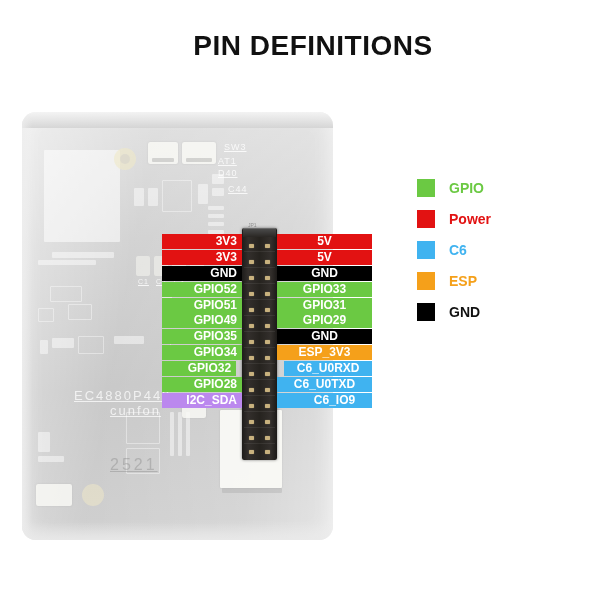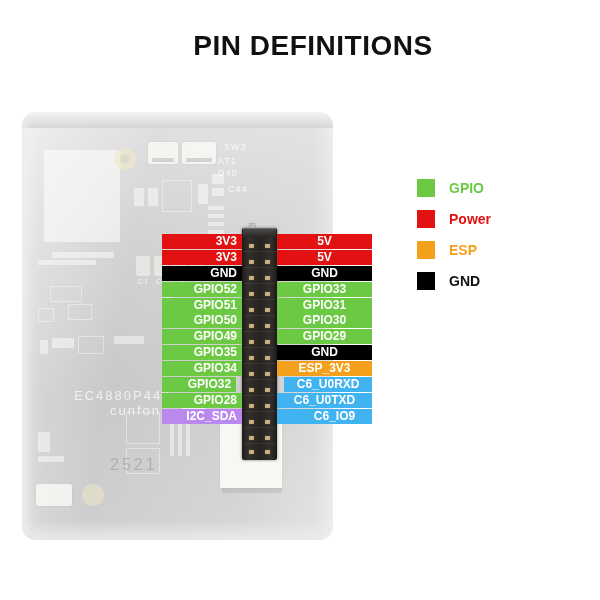--- a/index.html
+++ b/index.html
@@ -102,20 +102,21 @@
     opacity: 0.62;
     border-radius: 2px;
   }
   .silk {
     position: absolute;
     color: rgba(255,255,255,0.80);
     font-size: 9px;
     font-family: "Liberation Sans", sans-serif;
     letter-spacing: 1px;
     white-space: nowrap;
+    text-decoration: underline;
   }
   .silk.big {
     font-size: 13px;
     letter-spacing: 2px;
     color: rgba(255,255,255,0.72);
   }
   .silk.gray {
     color: rgba(120,120,120,0.35);
   }
 
@@ -382,25 +383,20 @@
         <div class="pin-label left" style="background: rgb(107, 201, 67); text-align: right;">GPIO52</div>
         <div class="pin-gap"></div>
         <div class="pin-label right" style="background: rgb(107, 201, 67);">GPIO33</div>
       </div>
       <div class="pin-row">
         <div class="pin-label left" style="background: rgb(107, 201, 67);">GPIO51</div>
         <div class="pin-gap"></div>
         <div class="pin-label right" style="background: rgb(107, 201, 67);">GPIO31</div>
       </div>
       <div class="pin-row">
-        <div class="pin-label left" style="background: rgb(107, 201, 67);">GPIO50</div>
-        <div class="pin-gap"></div>
-        <div class="pin-label right" style="background: rgb(107, 201, 67);">GPIO30</div>
-      </div>
-      <div class="pin-row">
         <div class="pin-label left" style="background: rgb(107, 201, 67);">GPIO49</div>
         <div class="pin-gap"></div>
         <div class="pin-label right" style="background: rgb(107, 201, 67);">GPIO29</div>
       </div>
       <div class="pin-row">
         <div class="pin-label left" style="background: rgb(107, 201, 67);">GPIO35</div>
         <div class="pin-gap"></div>
         <div class="pin-label right" style="background: rgb(0, 0, 0);">GND</div>
       </div>
       <div class="pin-row">
@@ -428,20 +424,24 @@
   <div id="legend">
       <div class="legend-row">
         <div class="legend-swatch" style="background: rgb(107, 201, 67);"></div>
         <div class="legend-text" style="color: rgb(107, 201, 67);">GPIO</div>
       </div>
       <div class="legend-row">
         <div class="legend-swatch" style="background: rgb(226, 18, 18);"></div>
         <div class="legend-text" style="color: rgb(226, 18, 18);">Power</div>
       </div>
       <div class="legend-row">
+        <div class="legend-swatch" style="background: rgb(64, 179, 240);"></div>
+        <div class="legend-text" style="color: rgb(64, 179, 240);">C6</div>
+      </div>
+      <div class="legend-row">
         <div class="legend-swatch" style="background: rgb(245, 160, 26);"></div>
         <div class="legend-text" style="color: rgb(245, 160, 26);">ESP</div>
       </div>
       <div class="legend-row">
         <div class="legend-swatch" style="background: rgb(0, 0, 0);"></div>
         <div class="legend-text" style="color: rgb(17, 17, 17);">GND</div>
       </div>
     </div>
 
 </div>

